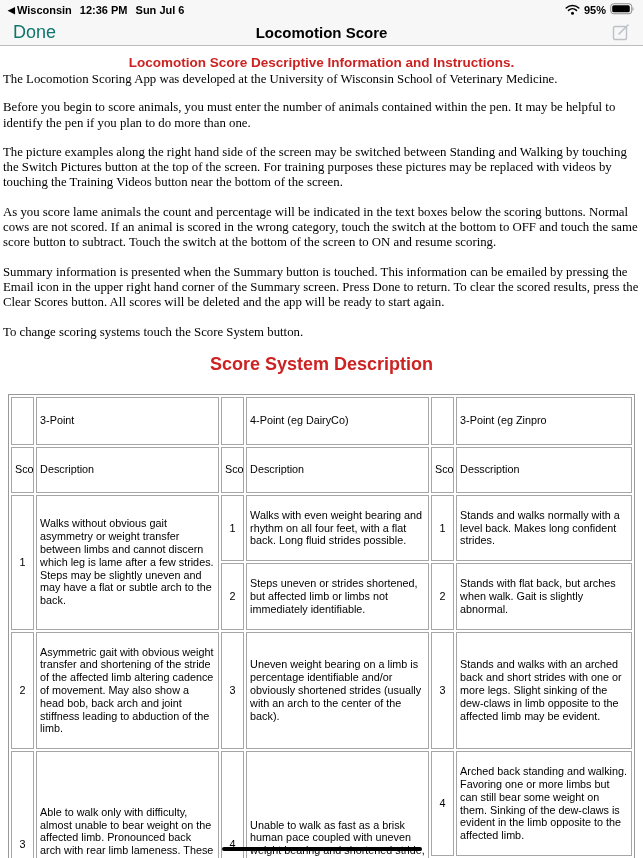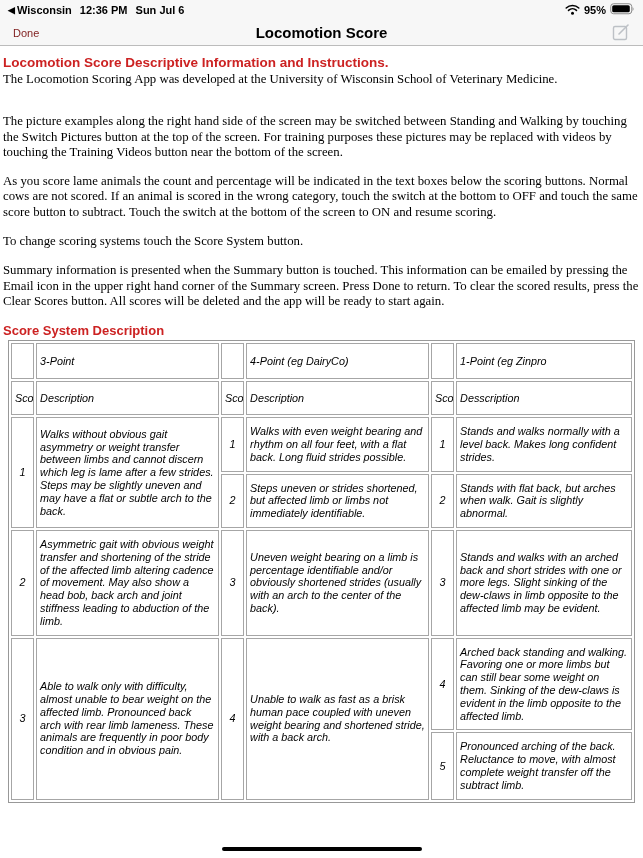--- a/index.html
+++ b/index.html
@@ -23,57 +23,56 @@
   .back-glyph { font-size:9px; margin-right:2px; }
   .backapp { display:flex; align-items:center; }
 
   
   .navbar {
     height:25px; background:#f7f7f7;
     border-bottom:1px solid #bcbcbc;
     display:flex; align-items:center;
     position:relative; padding:0 13px;
   }
-  .done { color:#7f1d1d; font-size:11px; font-weight:400; cursor:pointer; z-index:2; }
+  .done { color:#0f766e; font-size:18px; font-weight:400; cursor:pointer; z-index:2; }
   .navtitle {
     position:absolute; left:0; right:0; text-align:center;
     font-size:15px; font-weight:600; pointer-events:none;
   }
   .compose { position:absolute; right:13px; top:3px; cursor:pointer; }
 
   
   .content { padding:5px 3px 0 3px; }
   .red-heading {
-    color:#cc2222; font-weight:700; 
+    color:#cc2222; font-weight:700; text-align:center;
     font-size:13.5px; margin:4px 0 2px 0;
   }
-  .red-heading.big { font-size:13px; margin:10px 0 2px 0; }
+  .red-heading.big { font-size:18px; margin:10px 0 19px 0; }
   .content p {
     font-family:"Liberation Serif", serif;
     font-size:12.8px; line-height:15.3px;
     margin:0 0 14px 0;
   }
-  .content p.first { margin-bottom:27px; }
+  .content p.first { margin-bottom:13px; }
 
   
   table.scores {
     border-collapse:separate; border-spacing:2px;
     border:1px solid #989898;
     margin:0 0 0 5px;
     width:627px; table-layout:fixed;
     font-size:10.8px; line-height:12.8px;
     background:#fff;
   }
   table.scores td {
     border:1px solid #a6a6a6;
-    padding:7px 3px;
+    padding:13px 3px;
     vertical-align:middle;
     background:#fff;
     overflow:hidden;
-    font-style:italic;
   }
   td.score { text-align:center; padding:1px 1px; }
   tr.h1 td { height:20px; }
   tr.h2 td { height:18px; }
   tr.rA1 td { height:34px; }
   tr.rA2 td { height:36px; }
   tr.rB  td { height:51px; }
   tr.rC1 td { height:42px; }
   tr.rC2 td { height:34px; }
 
@@ -125,44 +124,45 @@
         <rect x="1.5" y="3.5" width="13" height="13" rx="1.5" stroke="#bdc1c6" fill="none" stroke-width="1.4"></rect>
         <line x1="7" y1="11" x2="16" y2="2" stroke="#bdc1c6" stroke-width="1.6" stroke-linecap="round"></line>
       </svg>
     </span>
   </span>
 </div>
 
 <div class="content">
   <div class="red-heading">Locomotion Score Descriptive Information and Instructions.</div>
   <p class="first">The Locomotion Scoring App was developed at the University of Wisconsin School of Veterinary Medicine.</p>
+  <p>Before you begin to score animals, you must enter the number of animals contained within the pen. It may be helpful to identify the pen if you plan to do more than one.</p>
   <p>The picture examples along the right hand side of the screen may be switched between Standing and Walking by touching the Switch Pictures button at the top of the screen. For training purposes these pictures may be replaced with videos by touching the Training Videos button near the bottom of the screen.</p>
   <p>As you score lame animals the count and percentage will be indicated in the text boxes below the scoring buttons. Normal cows are not scored. If an animal is scored in the wrong category, touch the switch at the bottom to OFF and touch the same score button to subtract. Touch the switch at the bottom of the screen to ON and resume scoring.</p>
+  <p>Summary information is presented when the Summary button is touched. This information can be emailed by pressing the Email icon in the upper right hand corner of the Summary screen. Press Done to return. To clear the scored results, press the Clear Scores button. All scores will be deleted and the app will be ready to start again.</p>
   <p>To change scoring systems touch the Score System button.</p>
-  <p>Summary information is presented when the Summary button is touched. This information can be emailed by pressing the Email icon in the upper right hand corner of the Summary screen. Press Done to return. To clear the scored results, press the Clear Scores button. All scores will be deleted and the app will be ready to start again.</p>
 
   <div class="red-heading big">Score System Description</div>
 
   <table class="scores">
     <colgroup>
       <col style="width:23px">
         <col style="width:182px">
       <col style="width:23px">
         <col style="width:182px">
       <col style="width:23px">
         <col style="width:175px">
     </colgroup>
     <tbody>
       <tr class="h1">
         <td class="score"></td>
         <td>3-Point</td>
         <td class="score"></td>
         <td>4-Point (eg DairyCo)</td>
         <td class="score"></td>
-        <td>1-Point (eg Zinpro</td>
+        <td>3-Point (eg Zinpro</td>
       </tr>
       <tr class="h2">
         <td>Score</td>
         <td>Description</td>
         <td>Score</td>
         <td>Description</td>
         <td>Score</td>
         <td>Desscription</td>
       </tr>
       <tr class="rA1">

